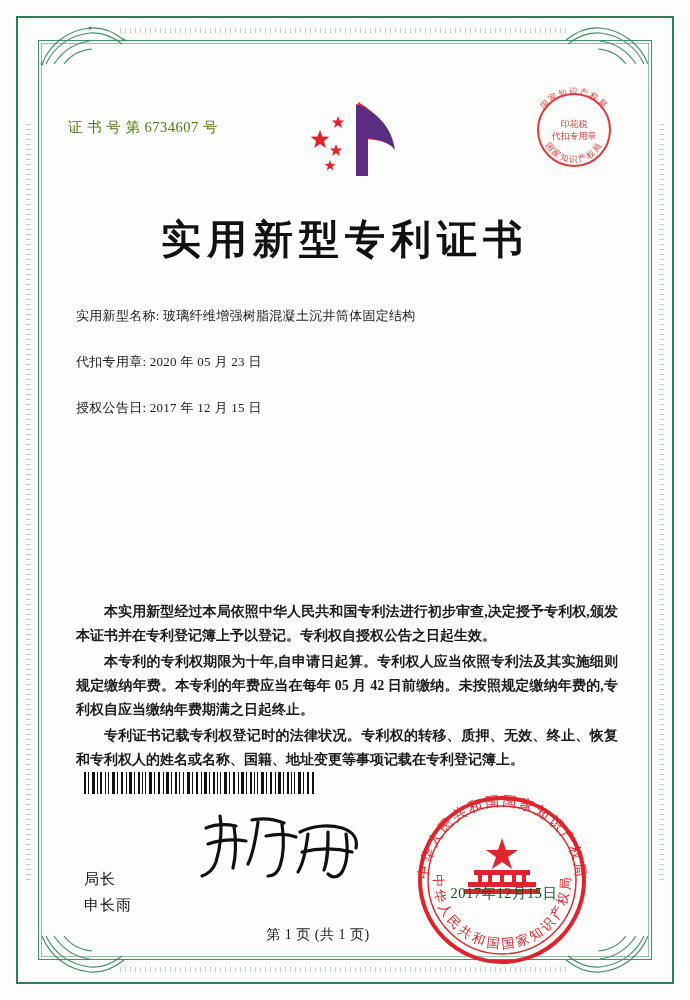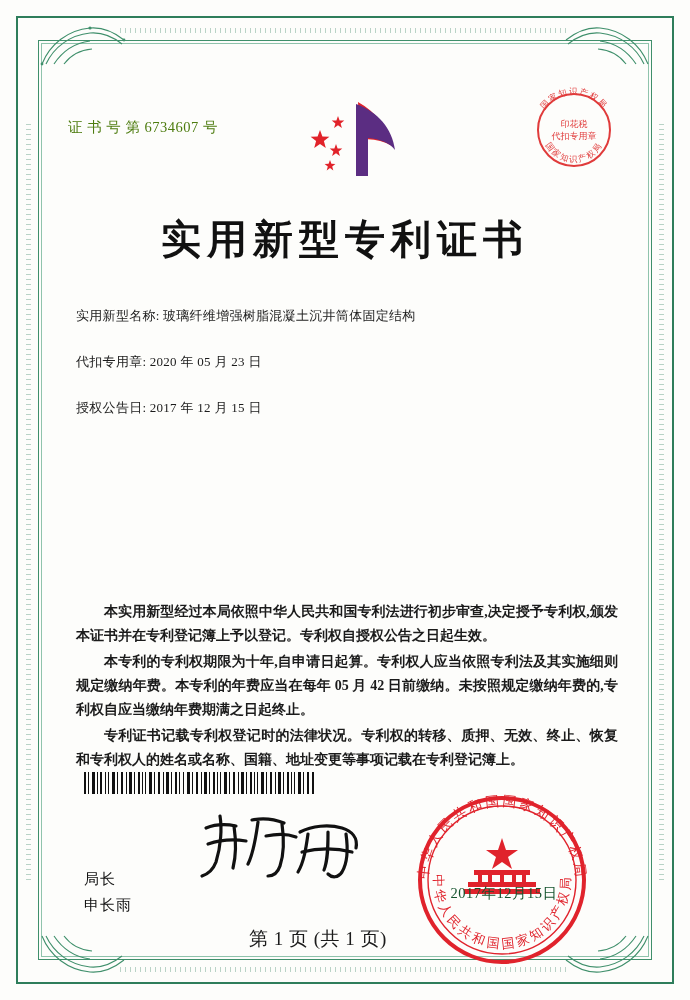--- a/index.html
+++ b/index.html
@@ -192,21 +192,21 @@
     color: #14532d;
     letter-spacing: 0.5px;
   }
 
   
   .footer {
     position: absolute;
     left: 0; top: 926px;
     width: 636px;
     text-align: center;
-    font-size: 19px;
+    font-size: 14px;
     color: #1b1b1b;
     letter-spacing: 0.5px;
   }
 </style>
 </head>
 <body>
 
 <div class="certificate">
 
   <div class="border-outer"></div>

